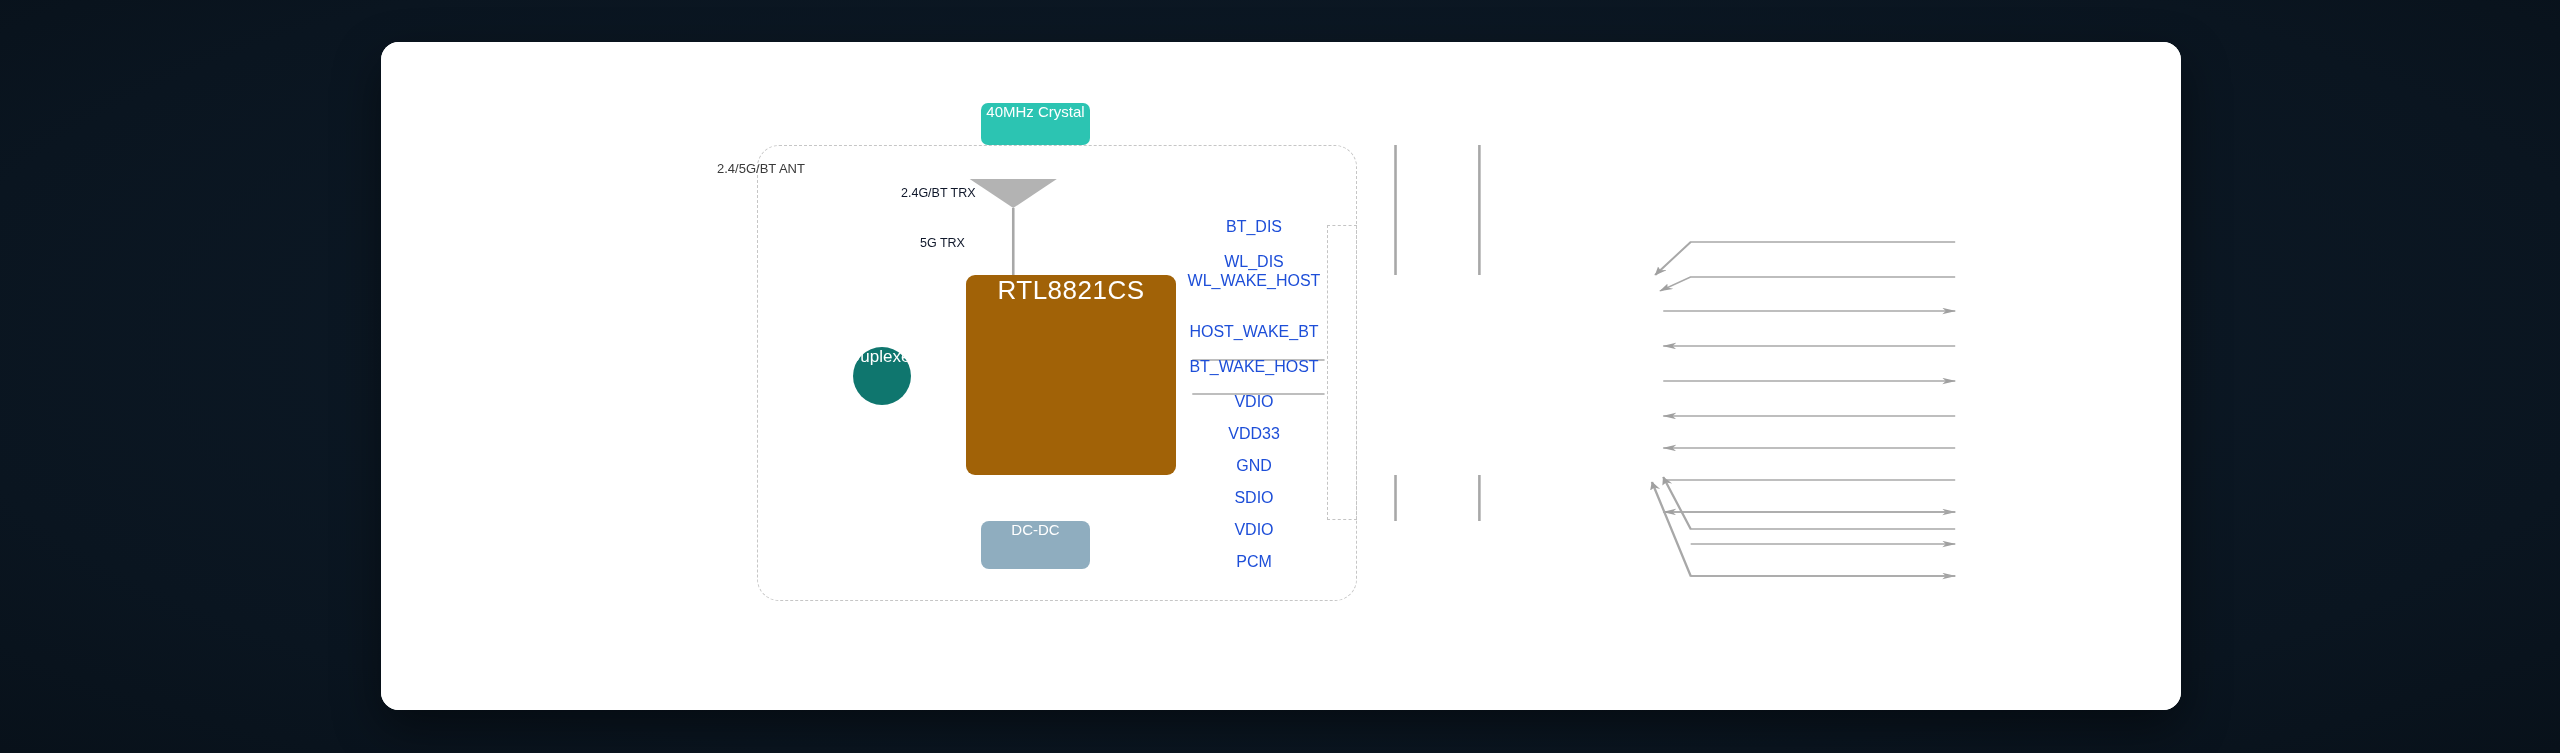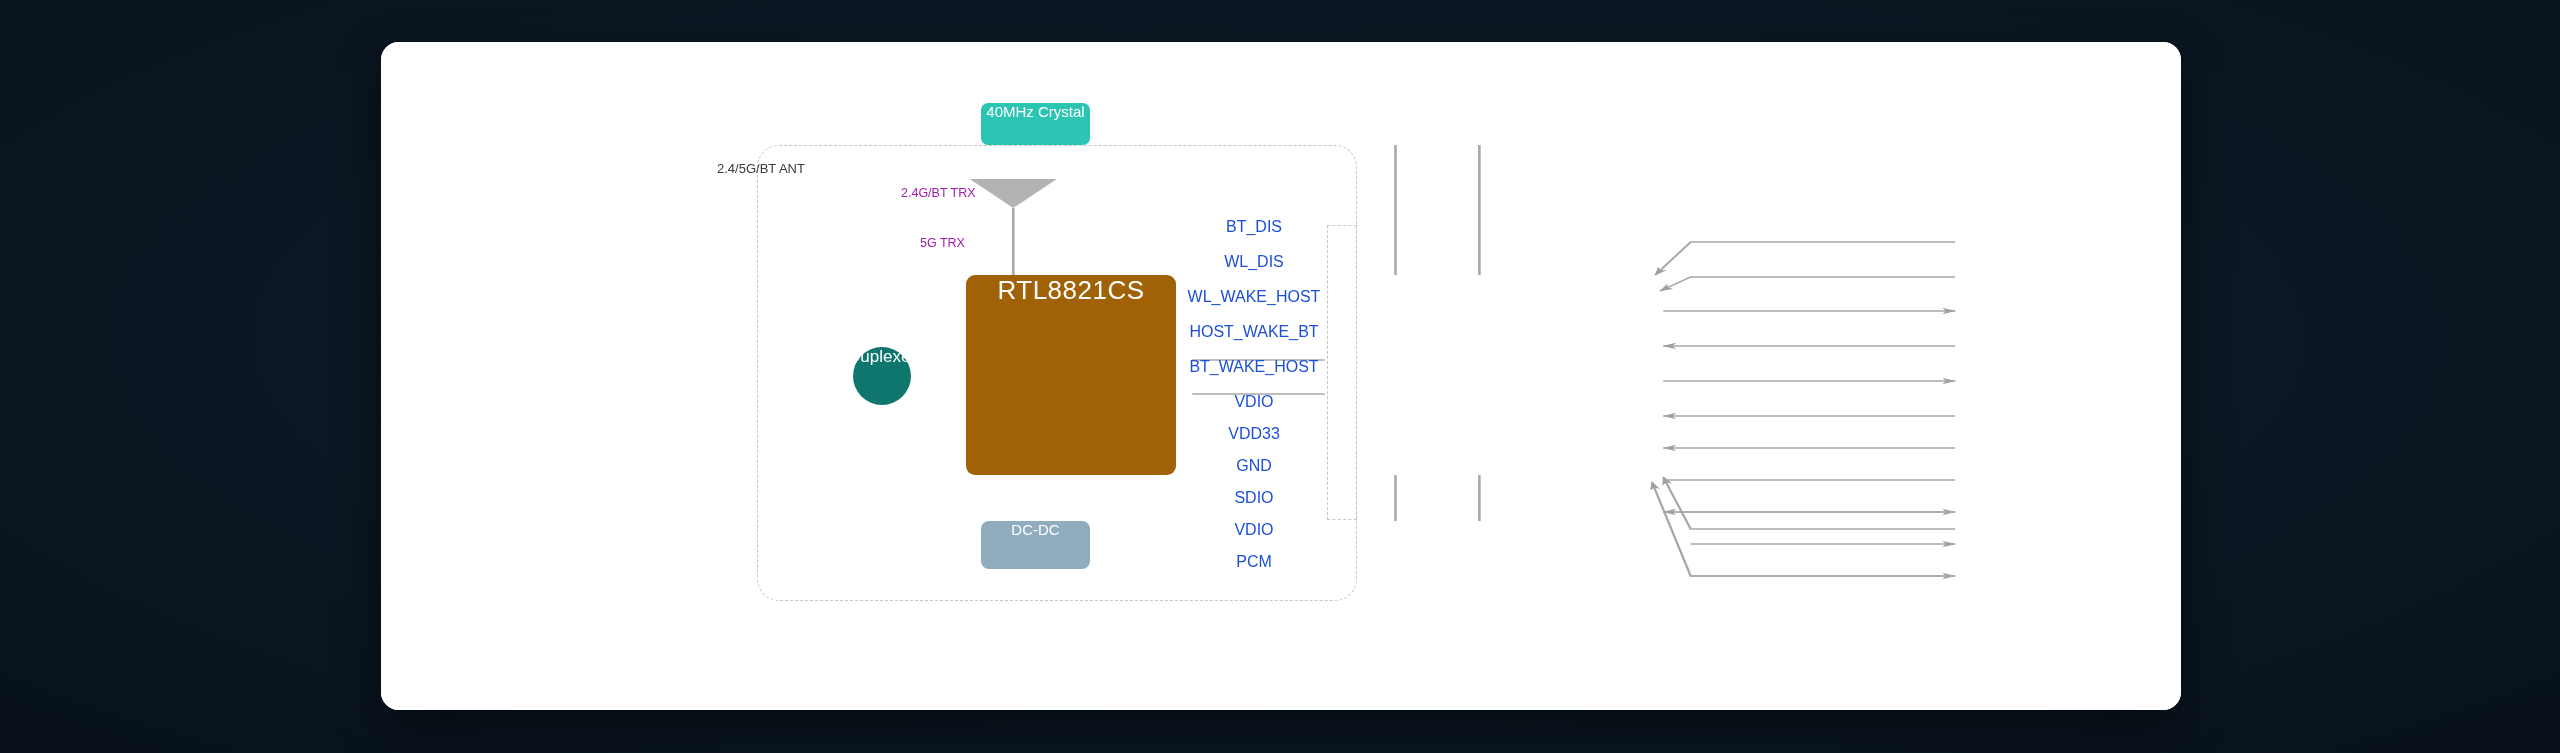--- a/index.html
+++ b/index.html
@@ -131,21 +131,21 @@
     top: 119px;
     font-size: 13px;
     color: #3a3a3a;
     white-space: nowrap;
     z-index: 4;
     user-select: none;
   }
   .edge-label {
     position: absolute;
     font-size: 12.5px;
-    color: #a21caf;
+    color: #0f172a;
     white-space: nowrap;
     z-index: 5;
     user-select: none;
   }
   #lbl-24g { left: 520px; top: 144px; }
   #lbl-5g  { left: 539px; top: 194px; }
   .sig-label {
     position: absolute;
     left: 798px;
     width: 150px;
@@ -261,21 +261,21 @@
         <span>Duplexer</span>
       </div>
 
       <div id="antenna-label">2.4/5G/BT ANT</div>
 
       <div class="edge-label" id="lbl-24g">2.4G/BT TRX</div>
       <div class="edge-label" id="lbl-5g">5G TRX</div>
 
       <div class="sig-label" style="top:176px">BT_DIS</div>
       <div class="sig-label" style="top:211px">WL_DIS</div>
-      <div class="sig-label" style="top:246px">WL_WAKE_HOST</div>
+      <div class="sig-label" style="top:230px">WL_WAKE_HOST</div>
       <div class="sig-label" style="top:281px">HOST_WAKE_BT</div>
       <div class="sig-label" style="top:316px">BT_WAKE_HOST</div>
       <div class="sig-label" style="top:351px">VDIO</div>
       <div class="sig-label" style="top:383px">VDD33</div>
       <div class="sig-label" style="top:415px">GND</div>
       <div class="sig-label" style="top:447px">SDIO</div>
       <div class="sig-label" style="top:479px">VDIO</div>
       <div class="sig-label" style="top:511px">PCM</div>
 
     </div>

